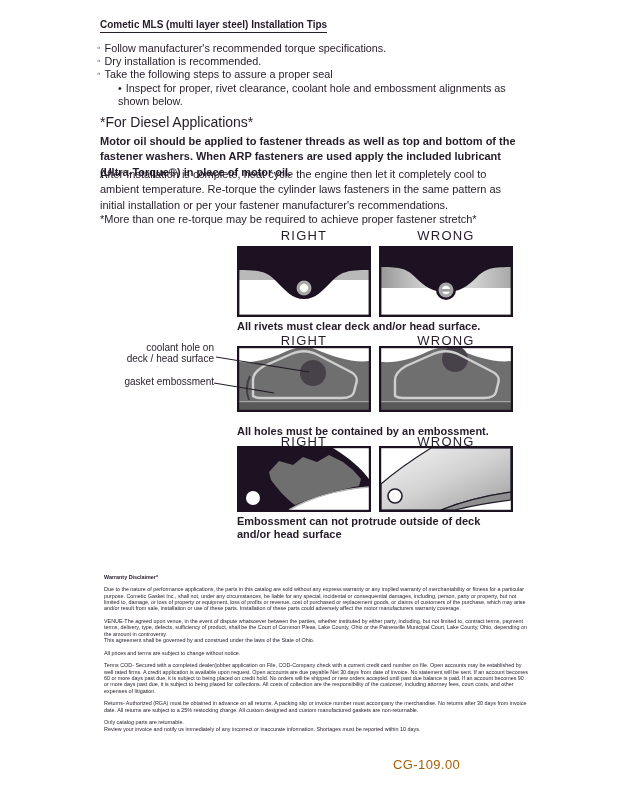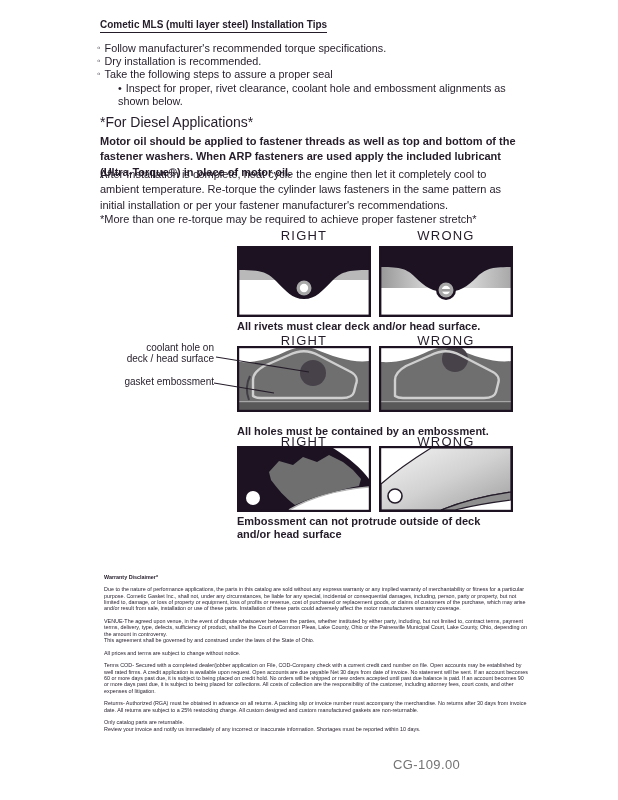--- a/index.html
+++ b/index.html
@@ -36,21 +36,21 @@
   .caption{left:137px;font-size:11px;font-weight:600;line-height:12.5px;width:300px;}
   .side-label{font-size:10px;line-height:10.6px;text-align:right;width:114px;left:0;}
   .leader-svg{left:0;top:0;pointer-events:none;}
   
   .legal{left:104px;top:574px;width:424px;font-size:5.4px;line-height:6.35px;color:#2a2230;}
   .legal .lg-head{font-weight:bold;display:block;margin-bottom:6px;}
   .legal p{margin:0 0 6.3px 0;}
   .legal .tight{margin:0;}
   .legal .gap-after{margin-bottom:6.3px;}
   
-  .footer-code{left:393px;top:757px;font-size:13px;letter-spacing:0.4px;color:#737373;}
+  .footer-code{left:393px;top:757px;font-size:13px;letter-spacing:0.4px;color:#a16207;}
 </style>
 </head>
 <body>
 
 <div class="abs doc-title">Cometic MLS (multi layer steel) Installation Tips</div>
 
 <div class="abs bullet-list">
   <span class="b-item">Follow manufacturer's recommended torque specifications.</span>
   <span class="b-item">Dry installation is recommended.</span>
   <span class="b-item">Take the following steps to assure a proper seal</span>

